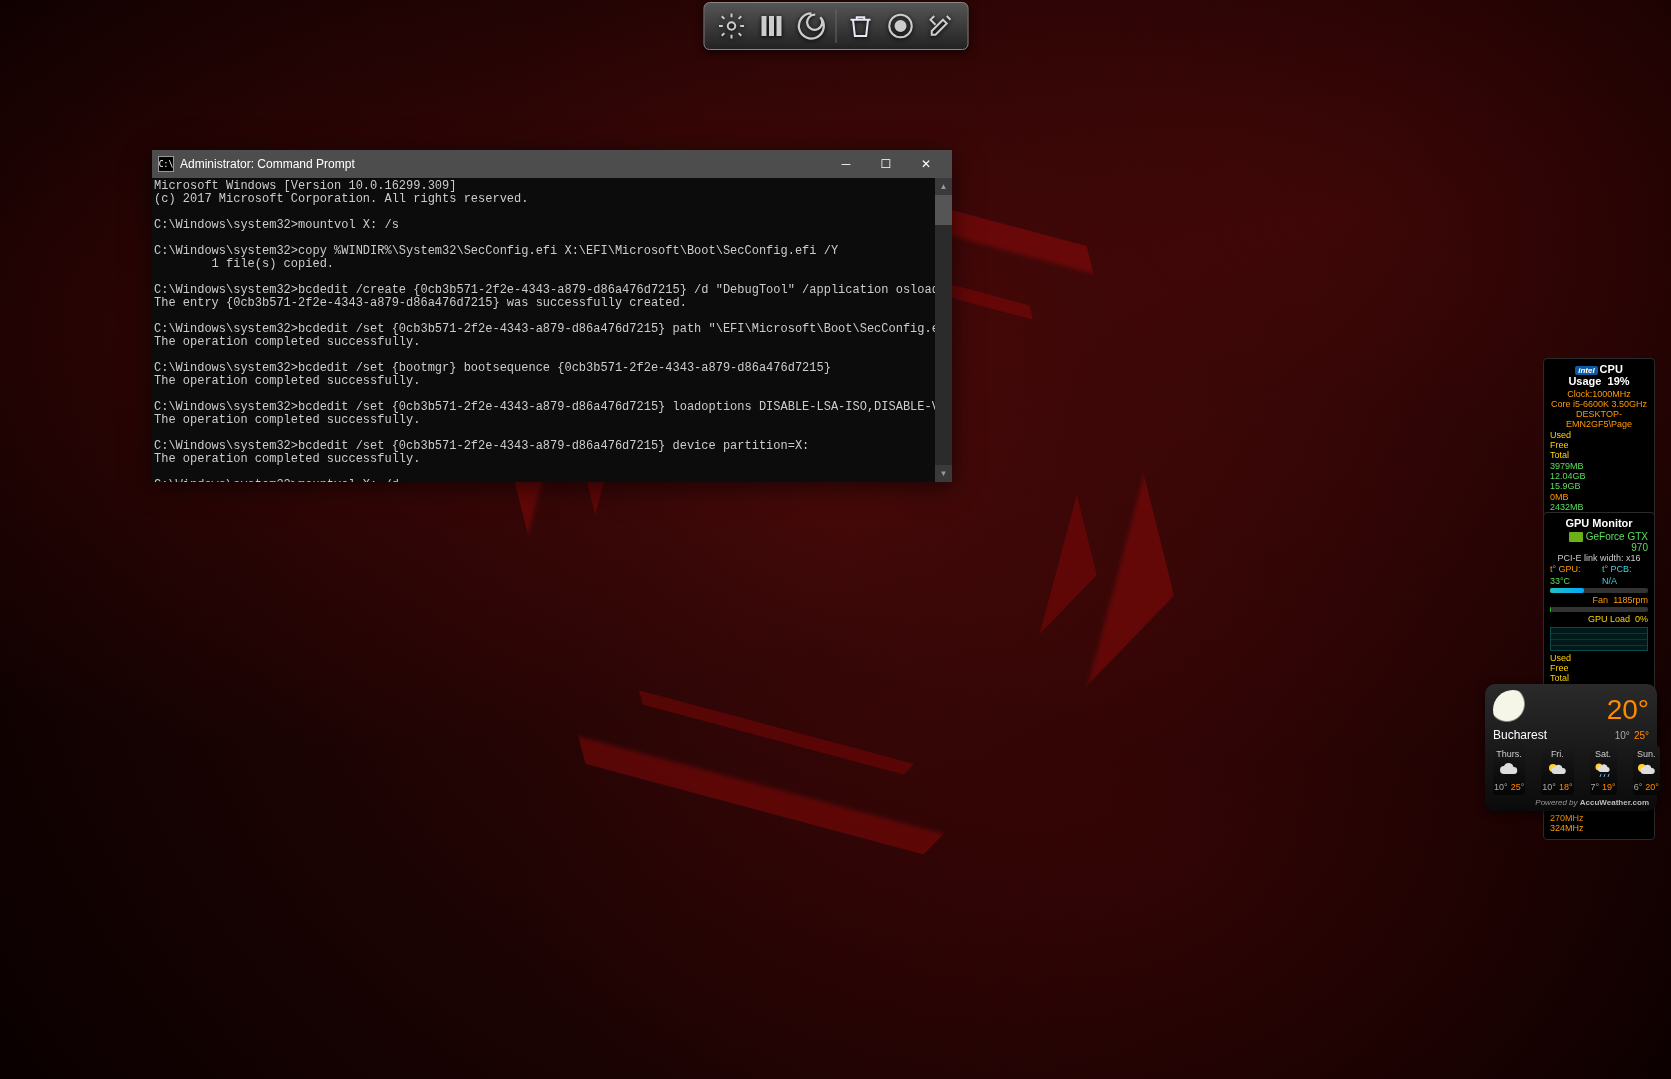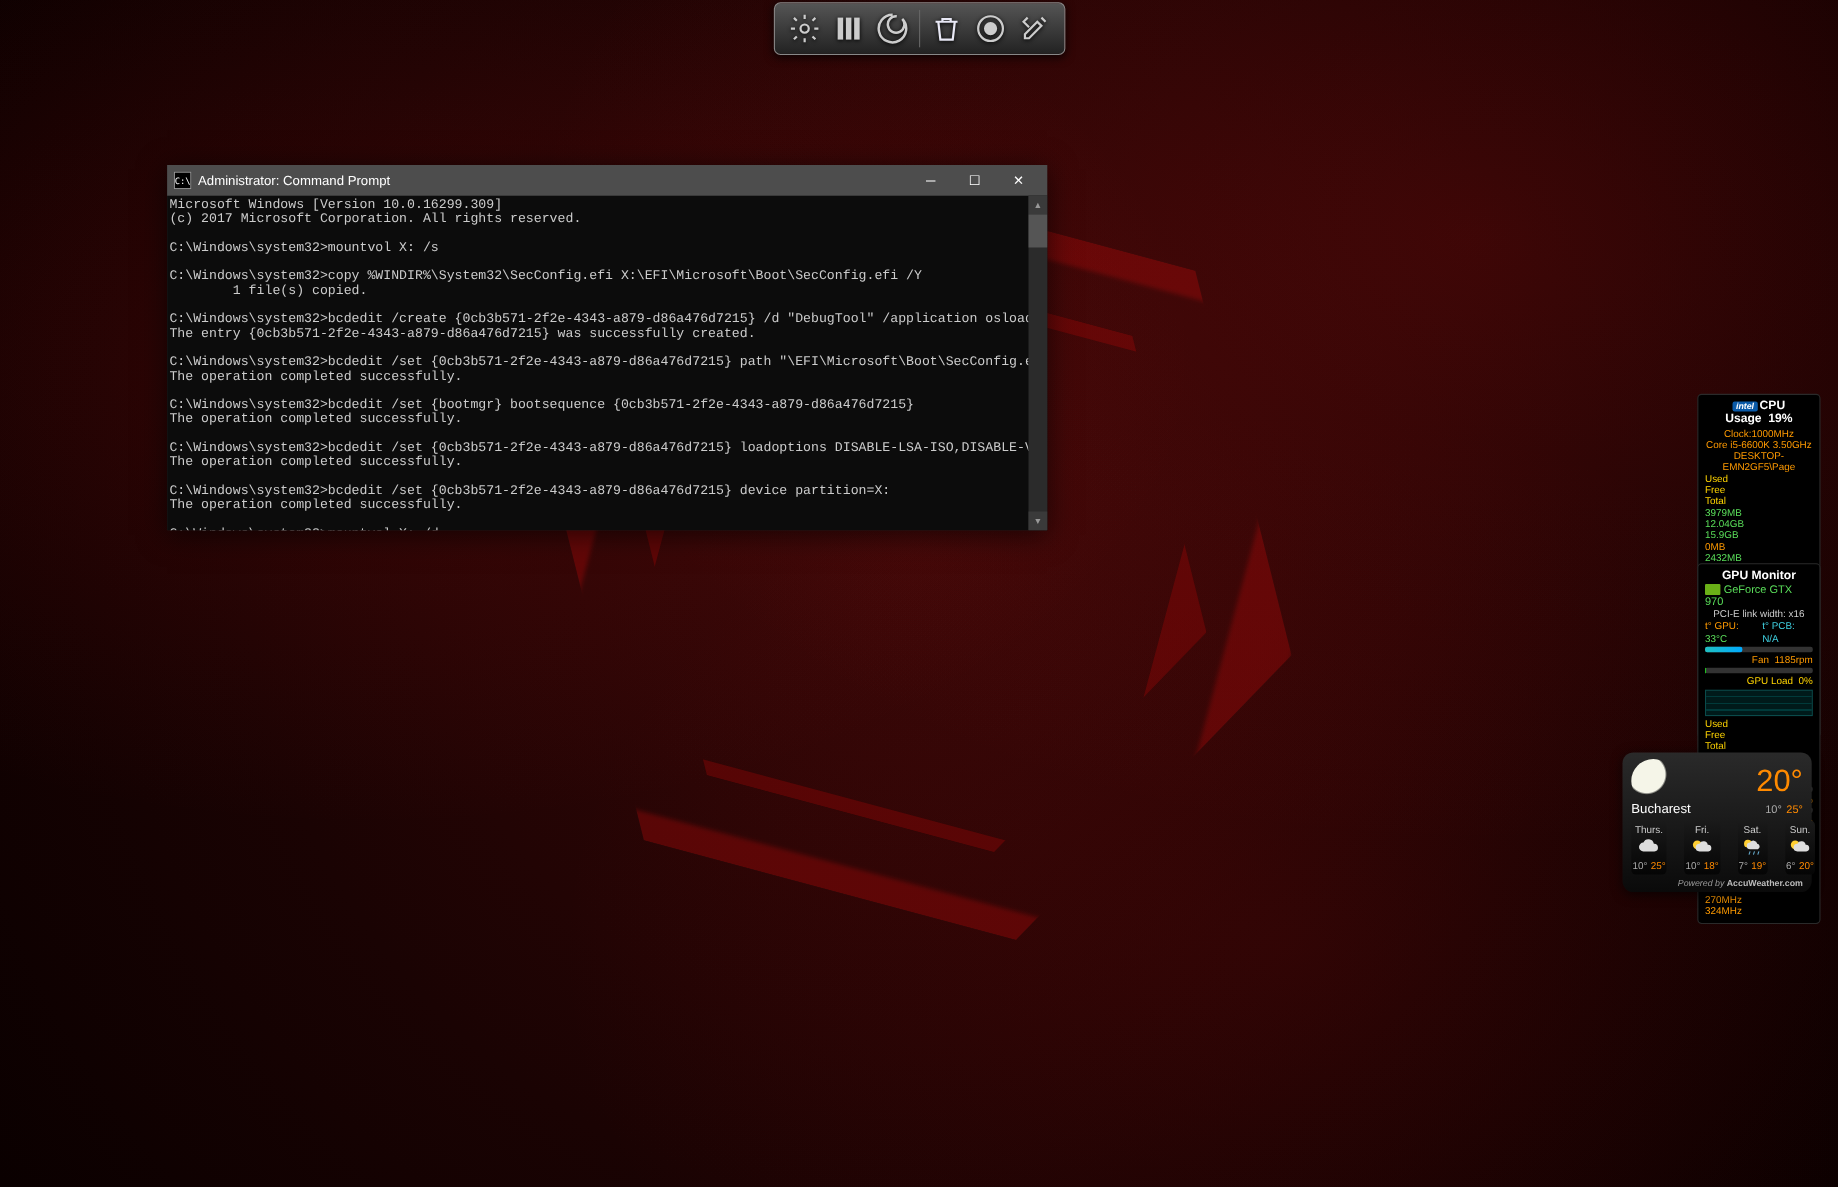--- a/index.html
+++ b/index.html
@@ -44,21 +44,21 @@
 .graph { height:24px; background:repeating-linear-gradient(#001a1a,#001a1a 5px,#003a3a 5px,#003a3a 6px); border:1px solid #0a4a4a; margin:2px 0; }
 .triple { display:flex; justify-content:space-between; font-size:9px; margin-top:1px;flex-direction:column; }
 
 #cpu-gadget { top:358px; }
 #gpu-gadget { top:512px; }
 
 .intel-badge { display:inline-block; background:#0a5aa8; color:#fff; border-radius:2px; font-size:8px; padding:0 3px; margin-right:2px; font-style:italic; font-weight:bold; }
 .nvidia-badge { display:inline-block; width:14px; height:10px; background:#6ab017; margin-right:3px; vertical-align:middle; border-radius:1px; }
 
 
-.weather { position:absolute; right:24px; top:684px; width:172px; background:linear-gradient(#2a2a2a,#0a0a0a); border-radius:10px; padding:6px 8px 4px; color:#fff; box-shadow:0 2px 10px rgba(0,0,0,.6); }
+.weather { position:absolute; right:14px; top:684px; width:172px; background:linear-gradient(#2a2a2a,#0a0a0a); border-radius:10px; padding:6px 8px 4px; color:#fff; box-shadow:0 2px 10px rgba(0,0,0,.6); }
 .weather-top { display:flex; align-items:center; justify-content:space-between; }
 .moon { width:40px; height:40px; border-radius:50%; background:radial-gradient(circle at 35% 35%,#f5f5e8 45%,transparent 50%); position:relative; }
 .big-temp { font-size:28px; color:#ff8a00; font-weight:300; }
 .weather-city { display:flex; justify-content:space-between; align-items:baseline; font-size:12px; margin-top:-2px; }
 .weather-city .hl { font-size:10px; }
 .weather-city .hl .lo { color:#aaa; }
 .weather-city .hl .hi { color:#ff8a00; margin-left:4px; }
 .weather-days { display:flex; gap:16px; margin-top:4px; }
 .wday { flex:1; background:linear-gradient(#1a1a1a,#050505); border-radius:4px; text-align:center; padding:3px 1px; font-size:9px; }
 .wday .label { color:#ccc; margin-bottom:2px; font-size:9px; }
@@ -223,21 +223,21 @@
     </div>
   <div class="row">
       <span></span>
       <span class="orange"><span>Core 4</span>&nbsp;&nbsp;<span>13%</span></span>
     </div>
   <div class="graph"></div>
 </div>
 
 <div id="gpu-gadget" class="gadget">
   <div class="g-title">GPU Monitor</div>
-  <div style="text-align:left" class="green"><span class="nvidia-badge"></span><span>GeForce GTX 970</span></div>
+  <div style="text-align:right" class="green"><span class="nvidia-badge"></span><span>GeForce GTX 970</span></div>
   <div class="g-sub" style="color:#ccc">PCI-E link width: x16</div>
   <div class="row">
       <span class="orange"><span>t° GPU:</span> <span class="green">33°C</span></span>
       <span class="cyan"><span>t° PCB:</span> <span>N/A</span></span>
     </div>
   <div class="bar">
       <i style="width:35%;background:linear-gradient(90deg,#20c0c0,#0af)"></i>
     </div>
   <div class="row">
       <span></span>

